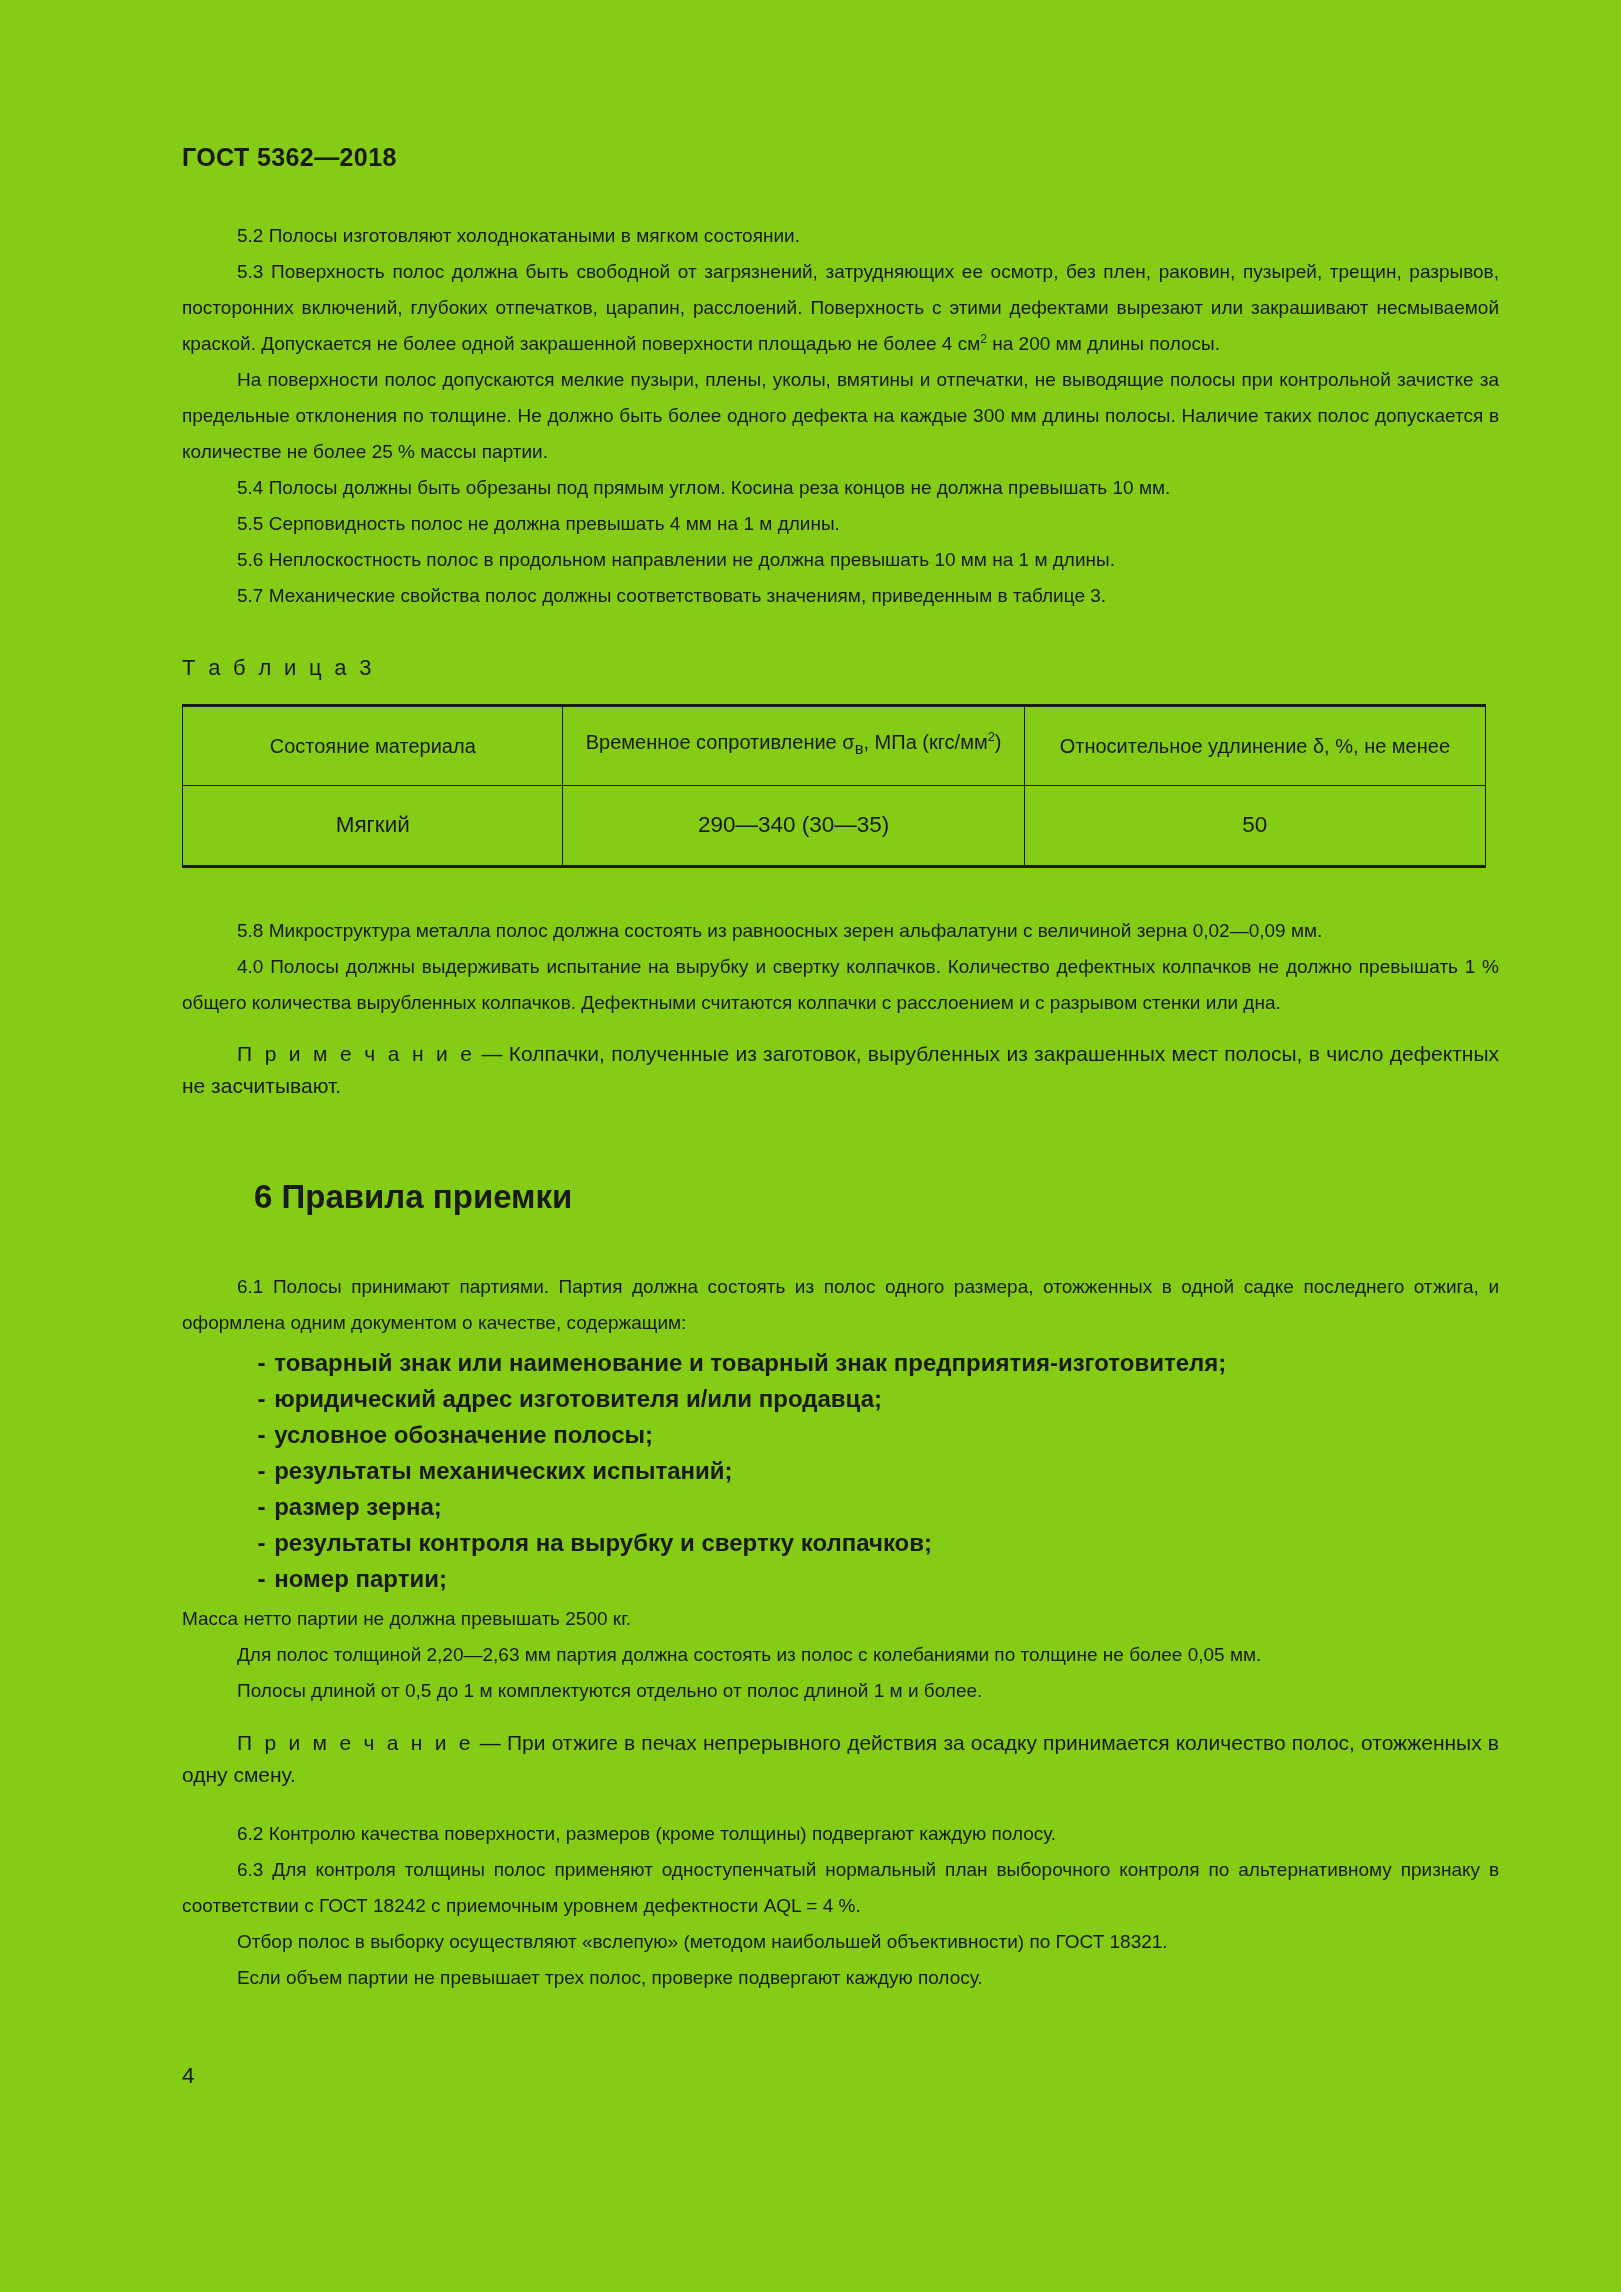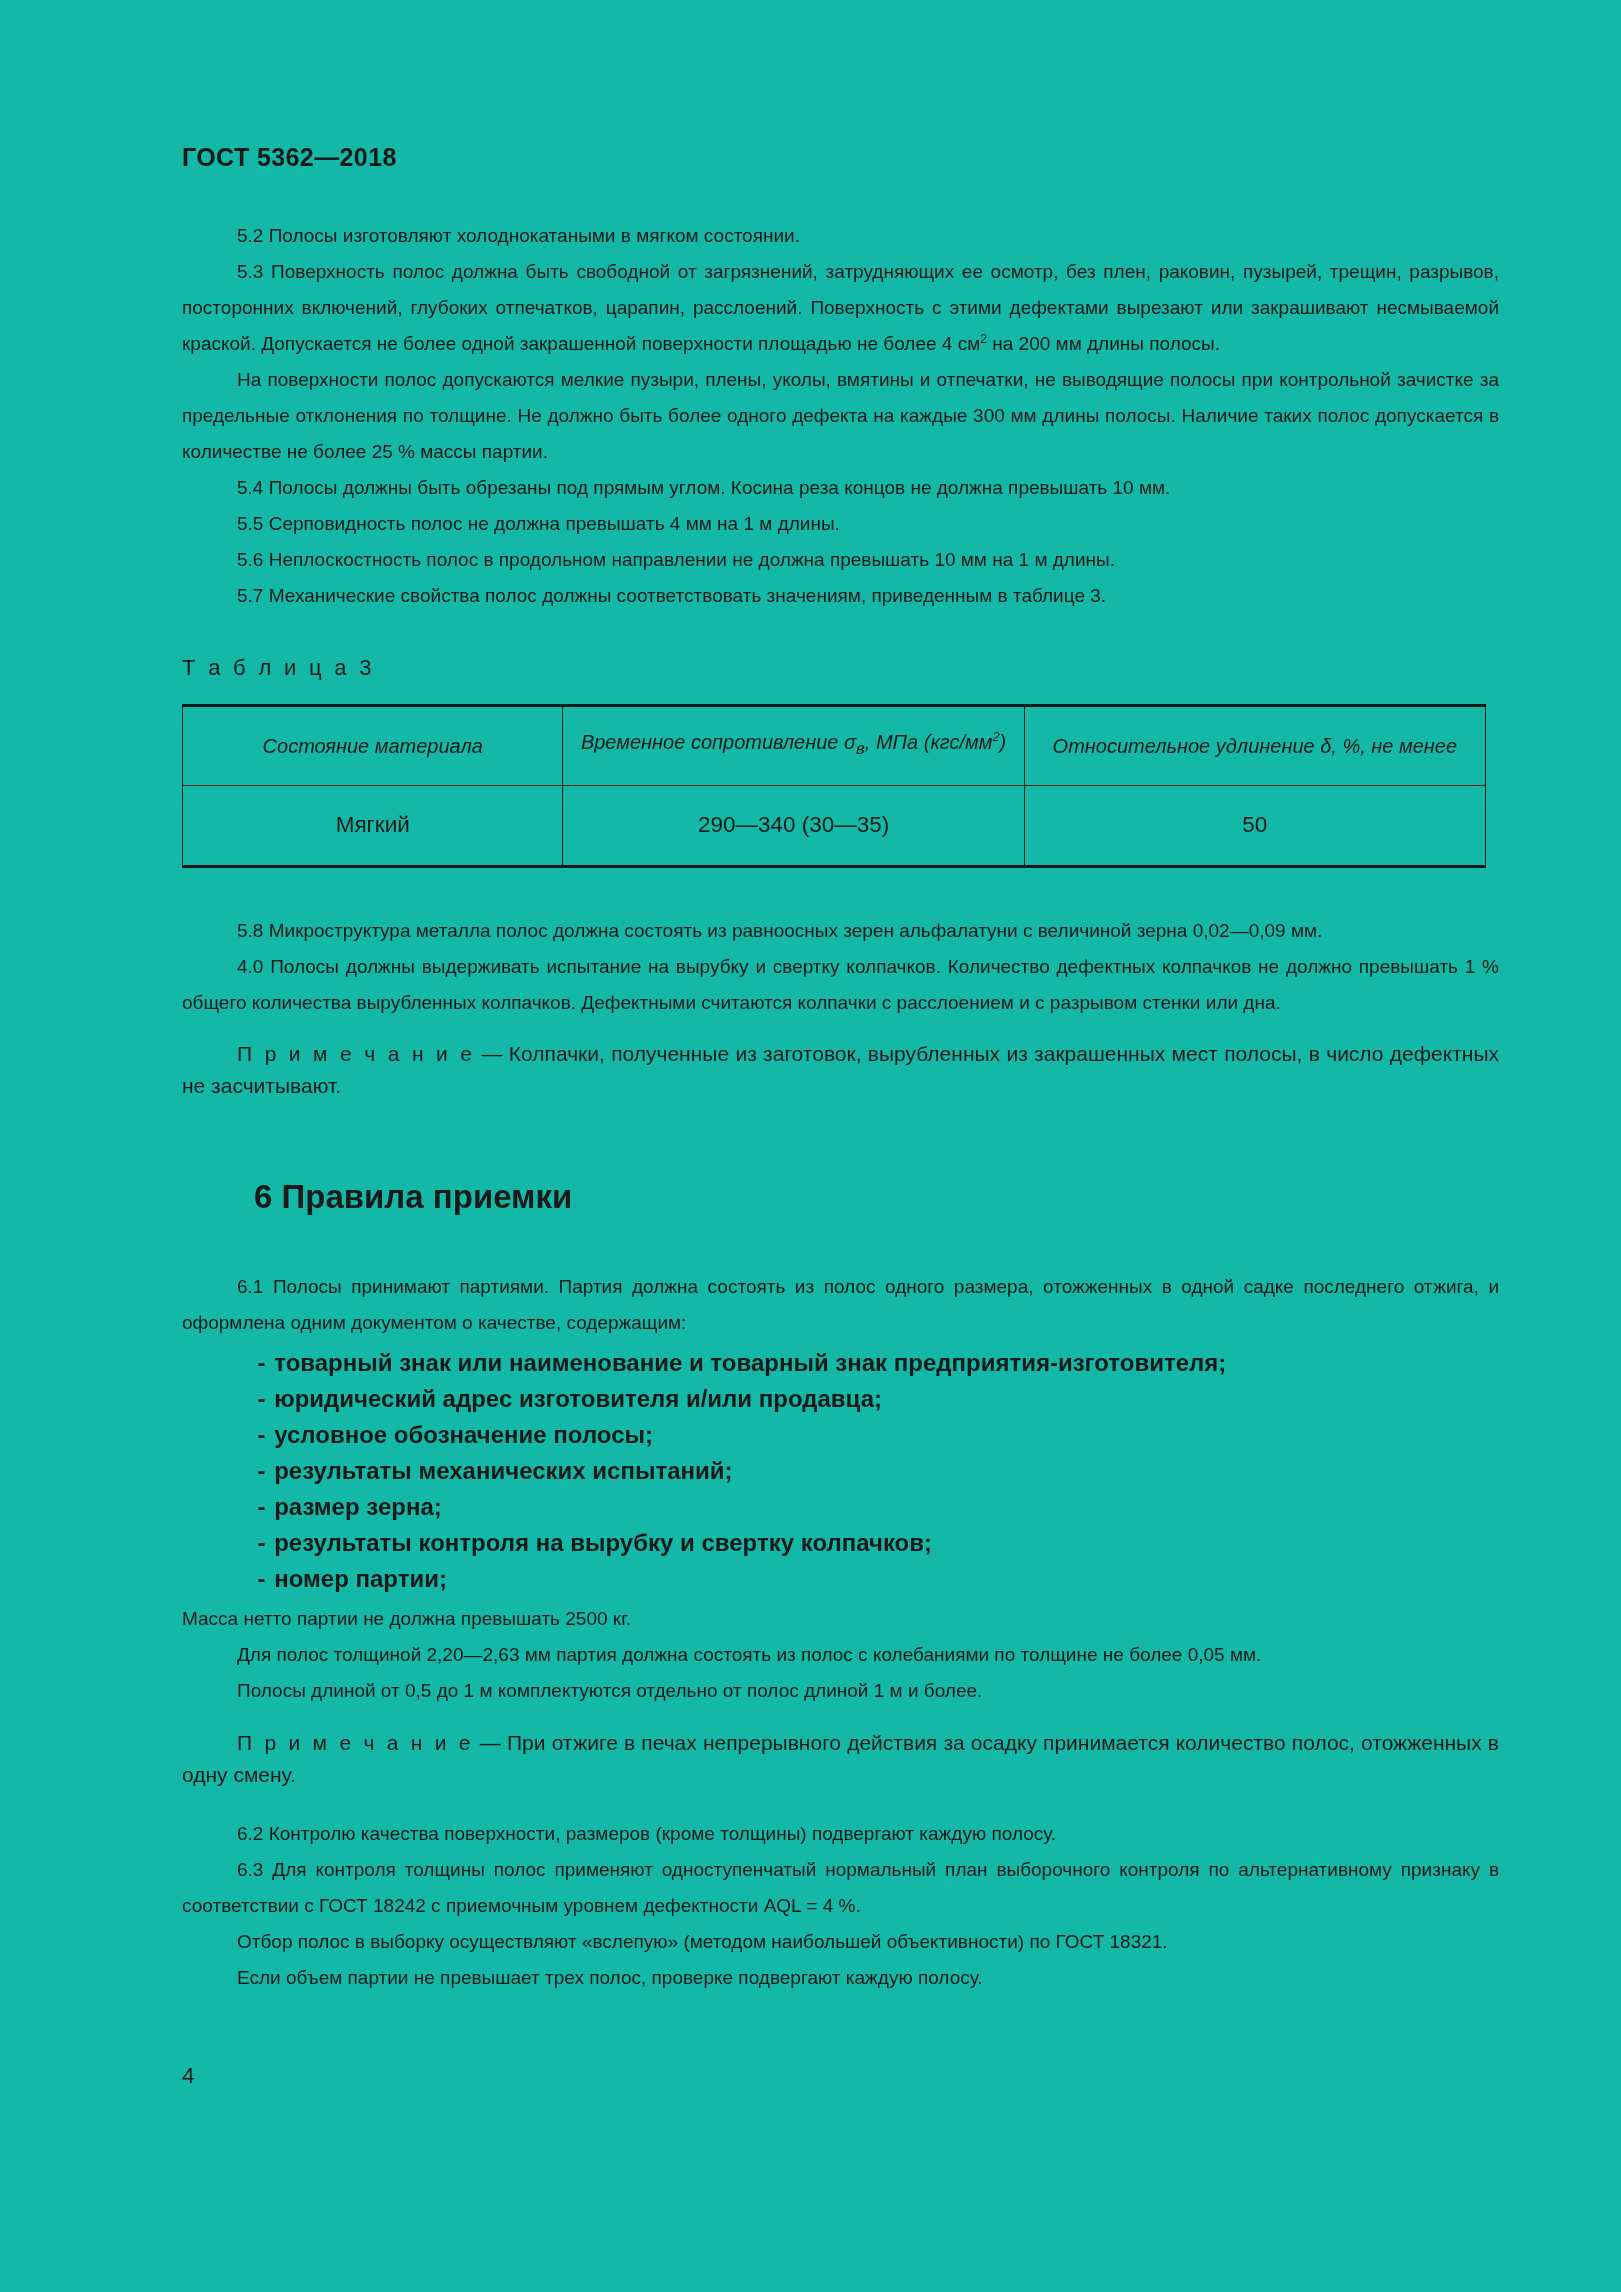--- a/index.html
+++ b/index.html
@@ -5,21 +5,21 @@
 <style>
   html, body {
     margin: 0;
     padding: 0;
     background: #ffffff;
   }
   .page {
     position: relative;
     width: 1621px;
     height: 2293px;
-    background: #14b8a6;
+    background: #84cc16;
     font-family: "Liberation Sans", sans-serif;
     color: #1a1a1a;
     box-sizing: border-box;
     overflow: hidden;
   }
 
   
   .runhead {
     position: absolute;
     left: 182px;
@@ -73,21 +73,20 @@
     border: 1.6px solid #1a1a1a;
     text-align: center;
     vertical-align: middle;
     font-size: 20px;
     line-height: 26.5px;
     padding: 11.8px 9.8px;
   }
   table.gost-table tr.head-row td {
     border-top: 3.5px solid #1a1a1a;
     height: 55px;
-    font-style: italic;
   }
   table.gost-table tr.data-row td {
     border-bottom: 3.5px solid #1a1a1a;
     height: 55px;
     font-size: 22.5px;
   }
   table.gost-table col.c1 { width: 29.2%; }
   table.gost-table col.c2 { width: 35.4%; }
   table.gost-table col.c3 { width: 35.4%; }
 

